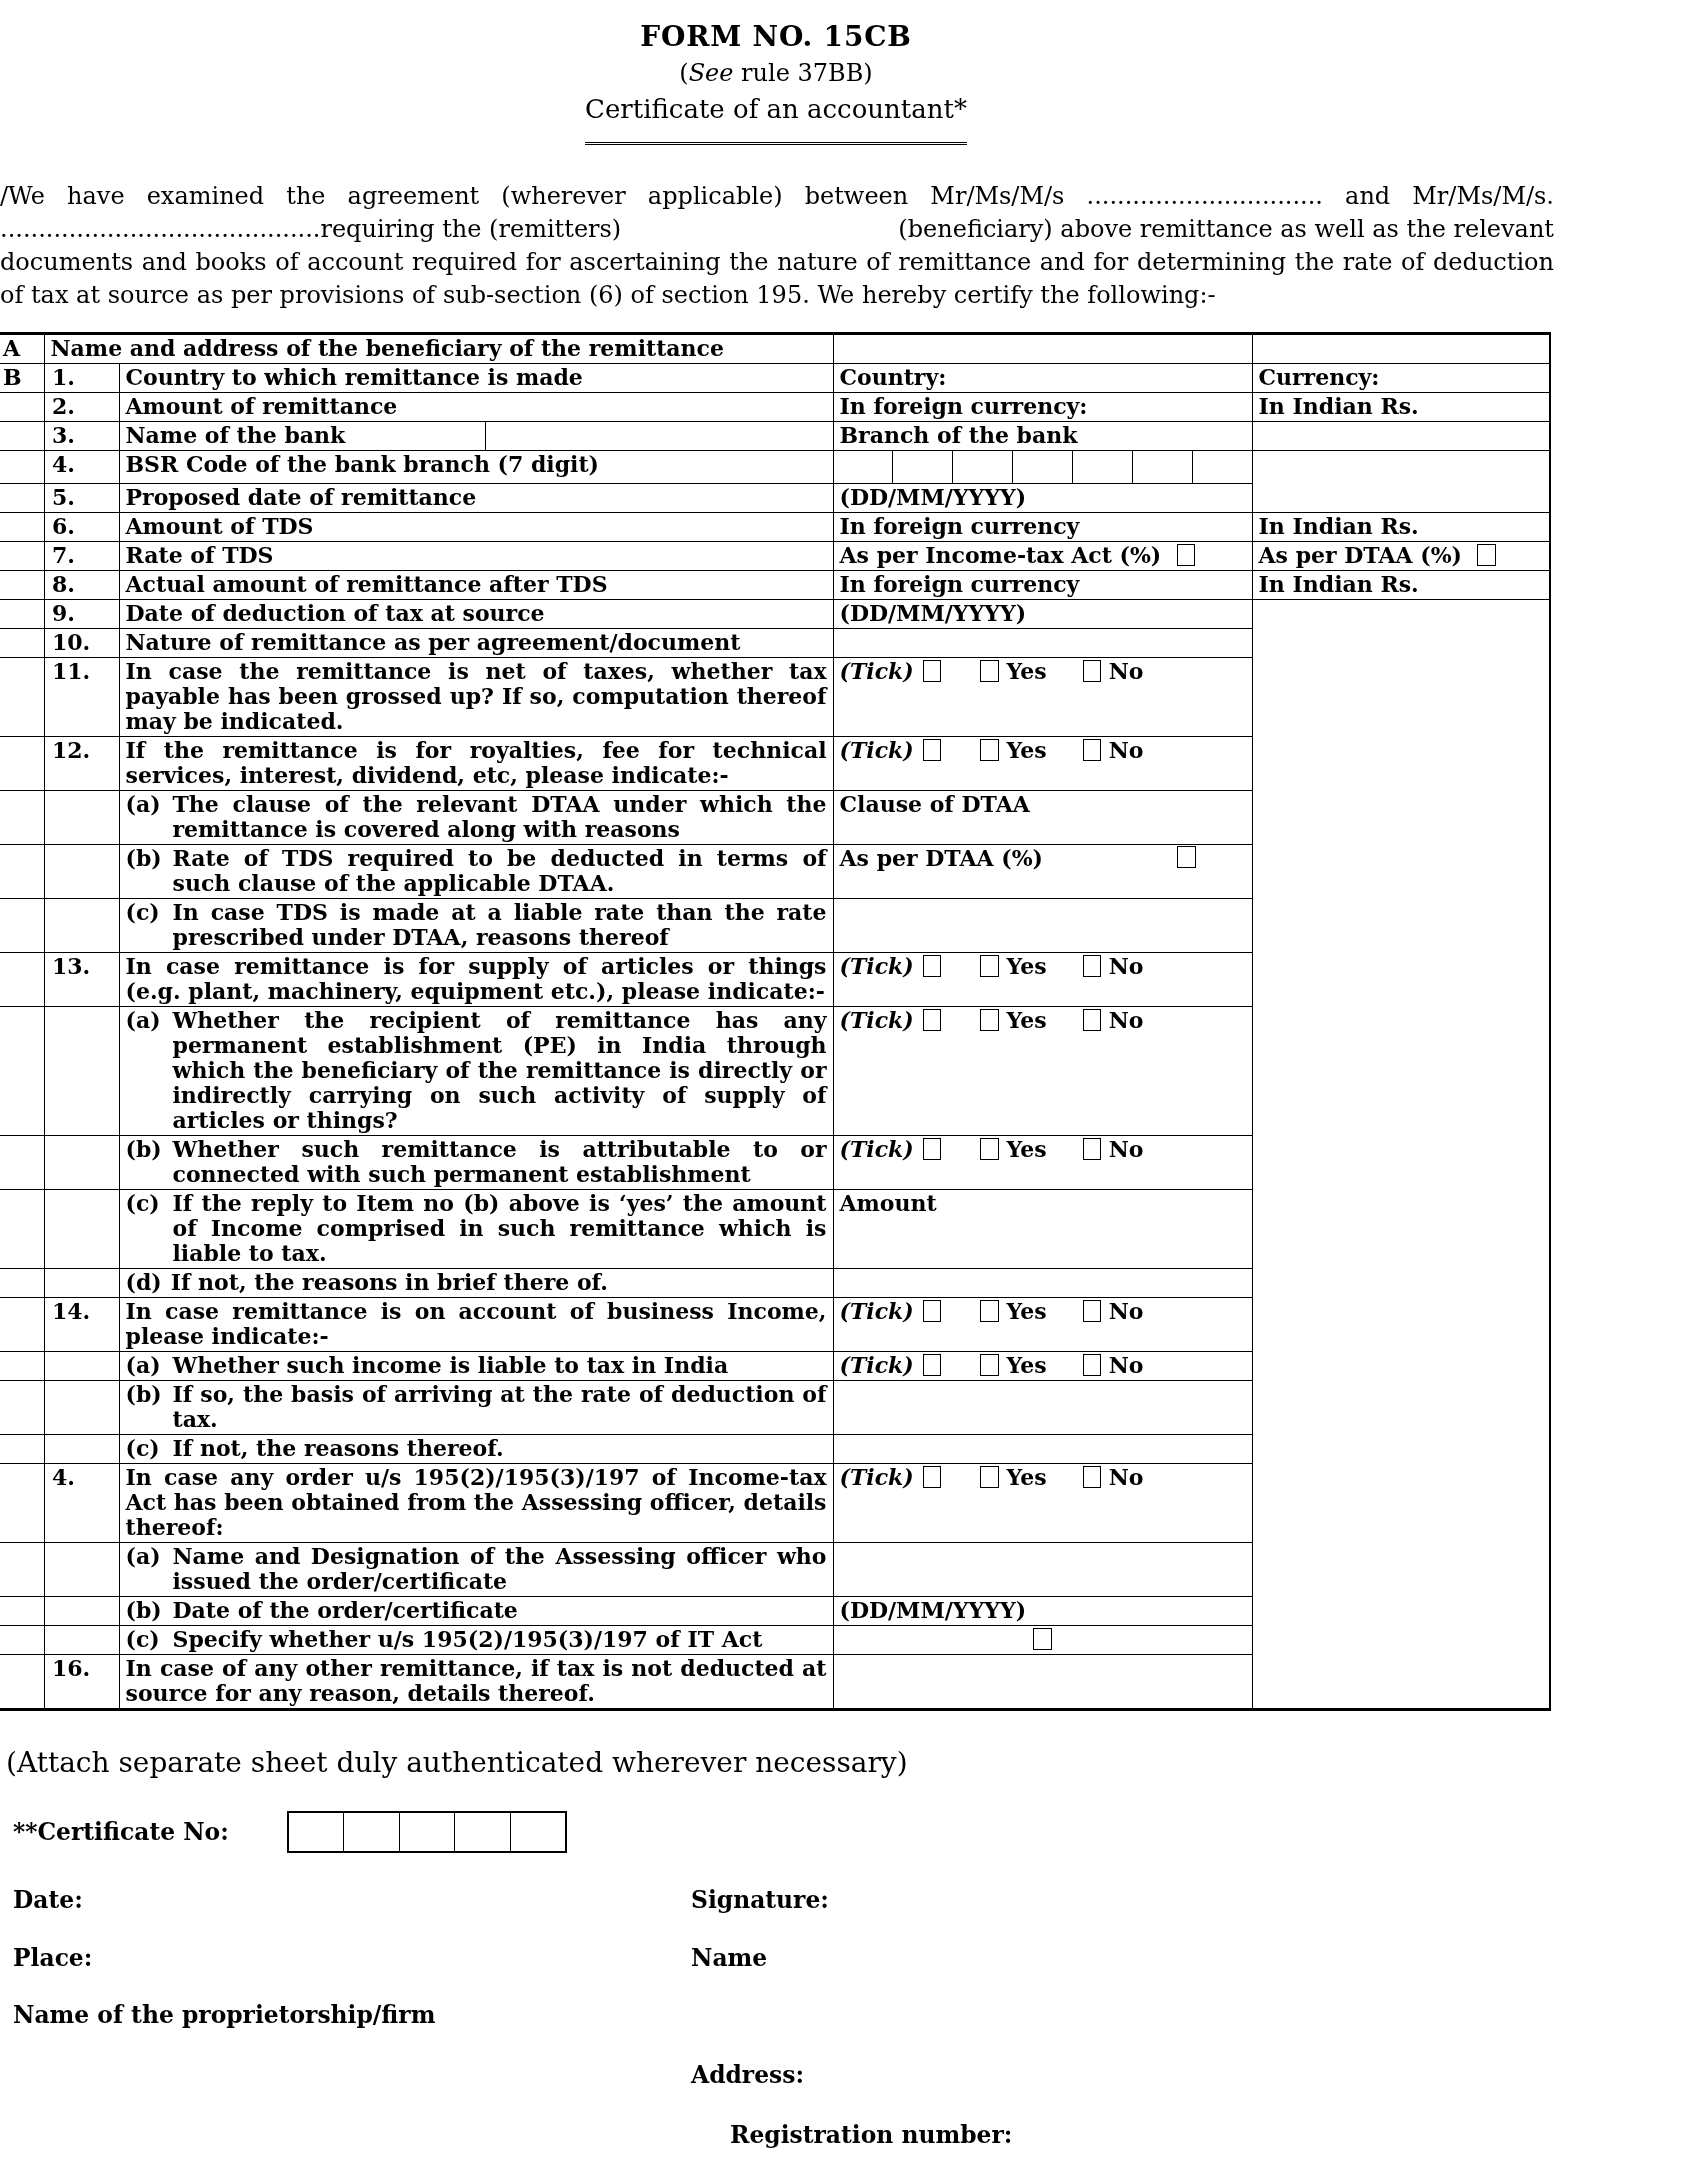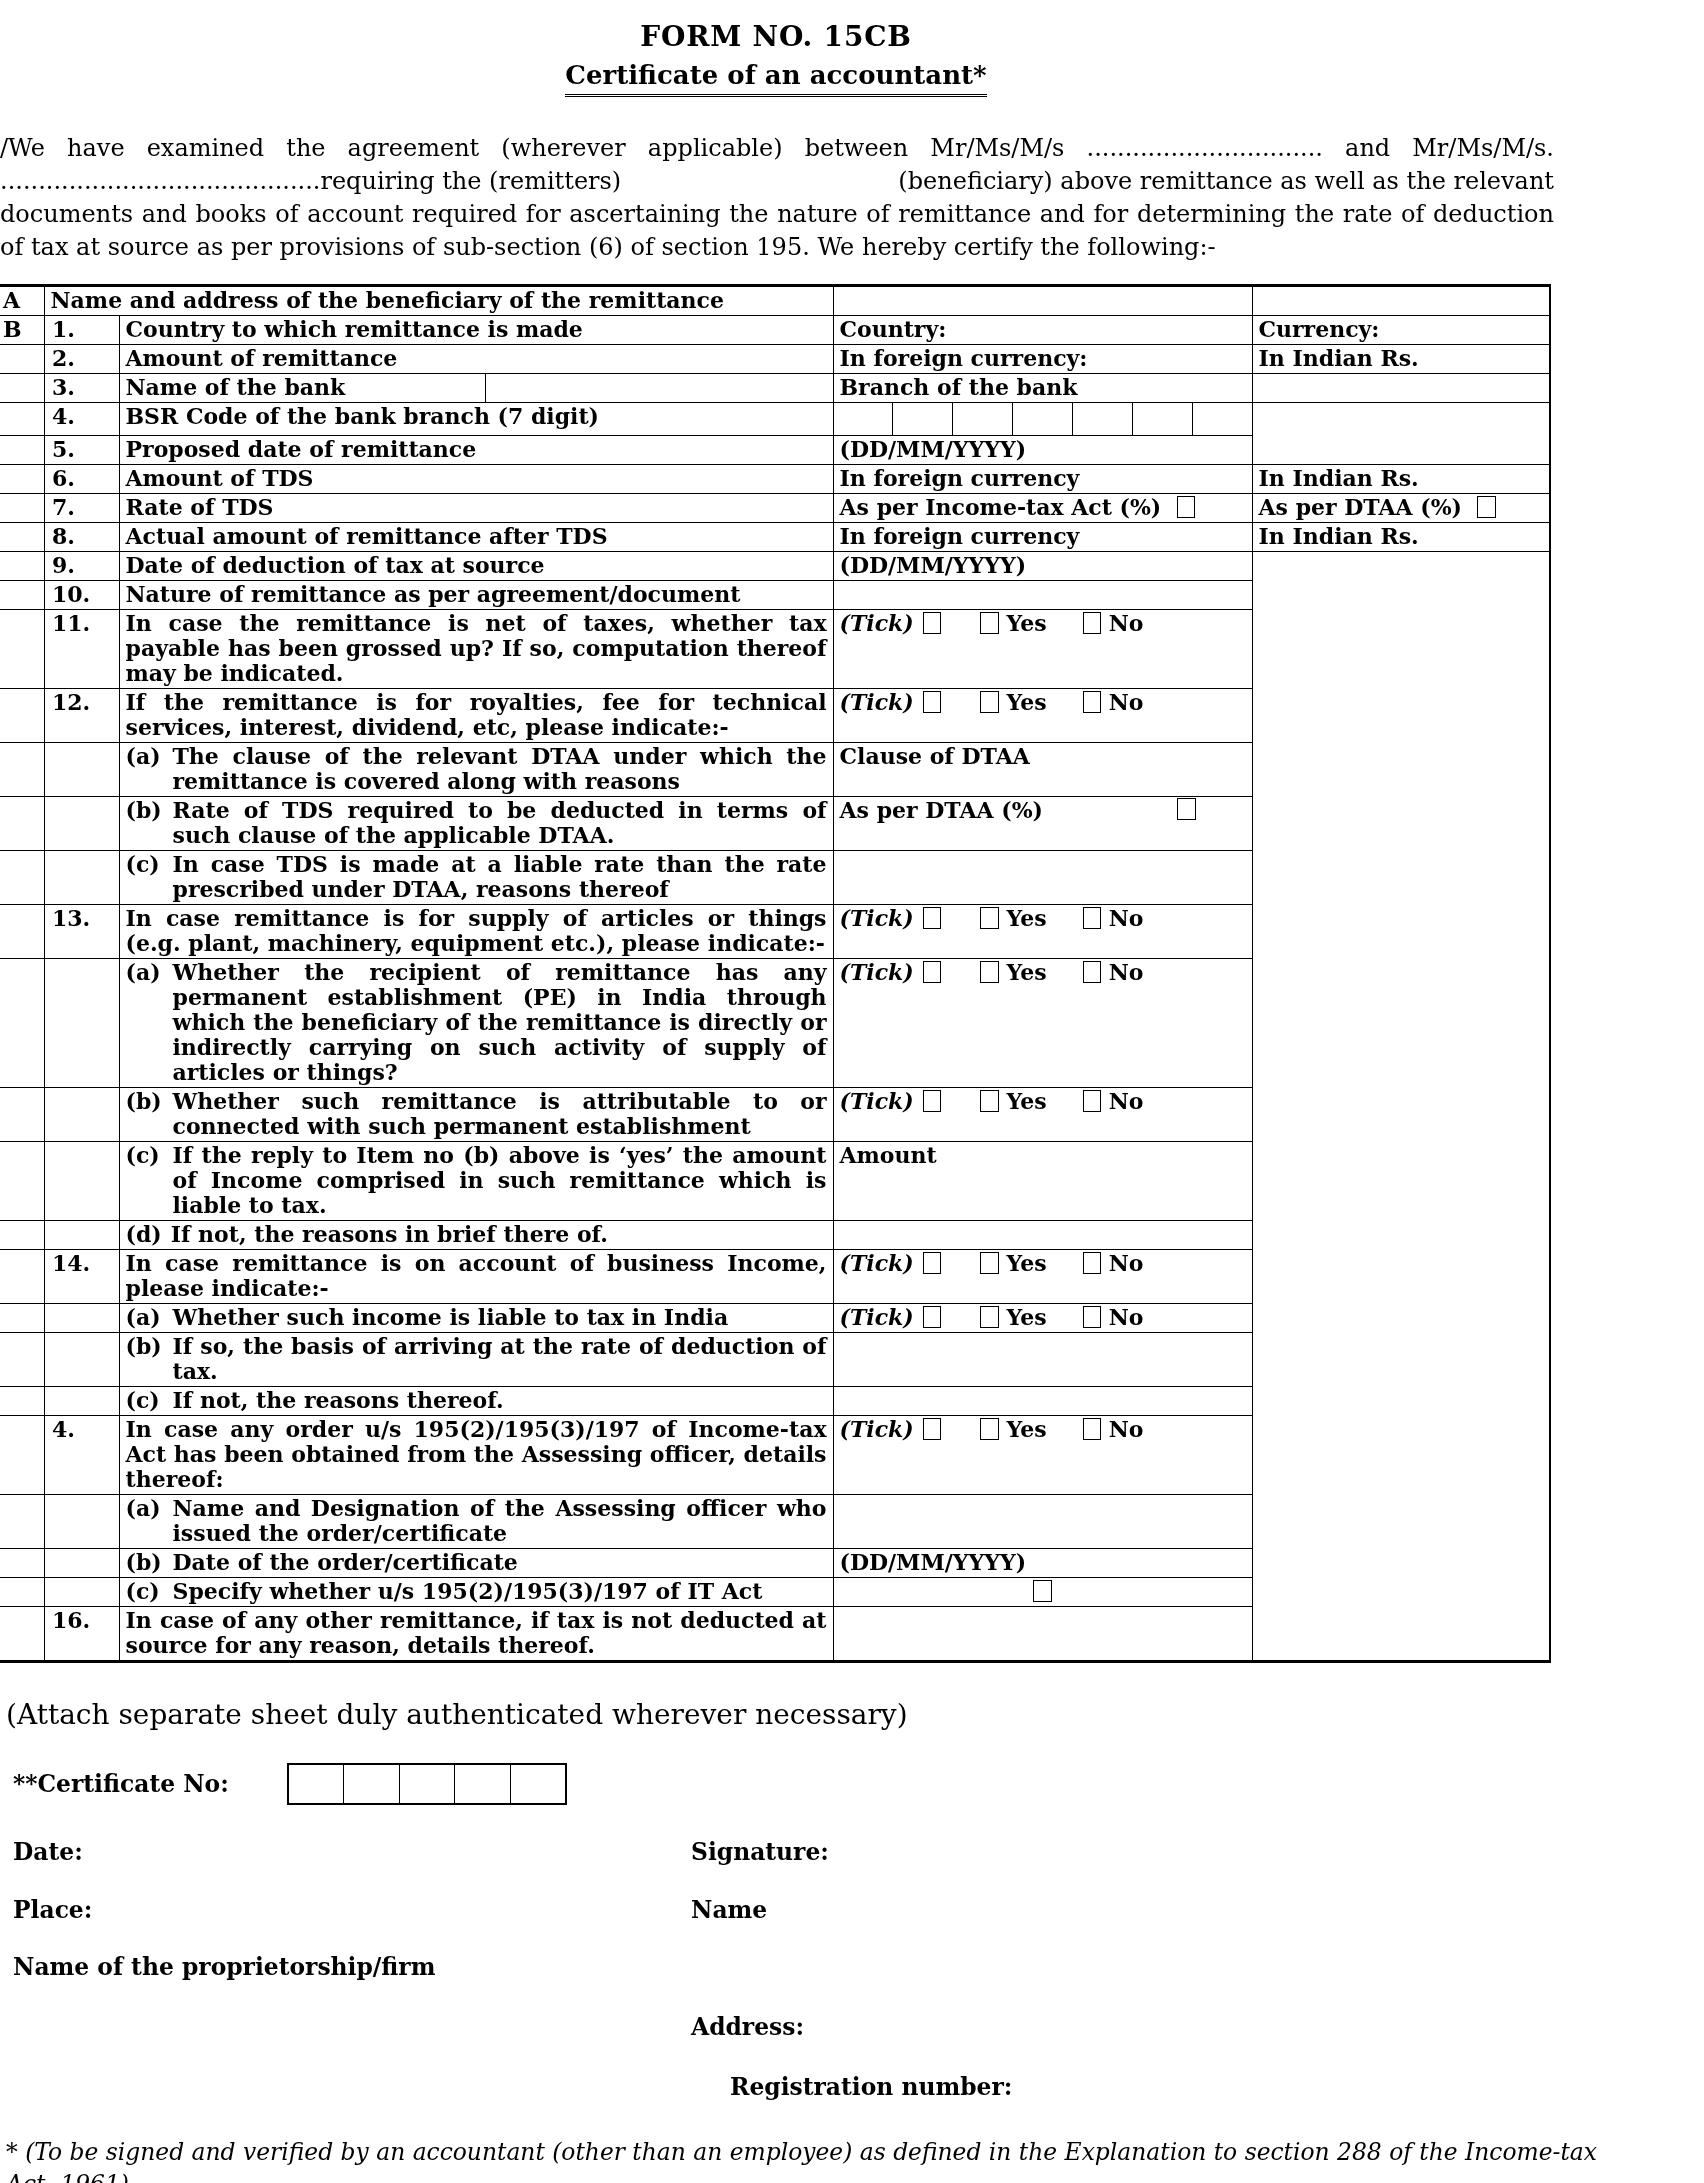--- a/index.html
+++ b/index.html
@@ -4,22 +4,22 @@
 <style>
   html,body{margin:0;padding:0;background:#ffffff;}
   body{width:1705px;height:2183px;font-family:"DejaVu Serif",serif;color:#000;}
   .page{position:relative;width:1705px;height:2183px;overflow:hidden;background:#fff;}
 
   
   .header{width:1552px;padding-top:19.6px;text-align:center;}
   .form-no{font-size:28px;font-weight:bold;letter-spacing:0.8px;}
   .rule-line{font-size:24px;margin-top:6px;}
   .rule-line .it{font-style:italic;}
-  .doc-title{display:inline-block;font-size:26px;font-weight:bold;margin-top:7.5px;
-             border-bottom:3px double #000;padding-bottom:4px;}
+  .doc-title{display:inline-block;font-size:26px;font-weight:normal;margin-top:7.5px;
+             border-bottom:3px double #000;padding-bottom:18px;}
 
   
   .intro{width:1554px;margin-top:35px;font-size:24px;}
   .iline{line-height:33px;min-height:33px;}
   .j{text-align:justify;text-align-last:justify;}
   .l2{display:flex;justify-content:space-between;}
   .l4{text-align:left;}
 
   
   table.form{border-collapse:collapse;table-layout:fixed;width:1549px;margin-top:19.6px;}
@@ -75,20 +75,21 @@
   .footnote{margin-left:6px;font-size:23.4px;font-style:italic;font-weight:normal;line-height:32px;}
   .fn1{margin-top:35px;width:1613px;}
 </style>
 </head>
 <body>
 
 <div class="page">
 
   <div class="header">
     <div class="form-no">FORM NO. 15CB</div>
+    <div class="rule-line"><span>(</span><span class="it">See</span><span> rule 37BB)</span></div>
     <div><span class="doc-title">Certificate of an accountant*</span></div>
   </div>
 
   <div class="intro">
     <div class="iline j">/We have examined the agreement (wherever applicable) between Mr/Ms/M/s ............................... and Mr/Ms/M/s.</div>
     <div class="iline l2">
       <span>..........................................requiring the (remitters)</span>
       <span>(beneficiary) above remittance as well as the relevant</span>
     </div>
     <div class="iline j">documents and books of account required for ascertaining the nature of remittance and for determining the rate of deduction</div>

